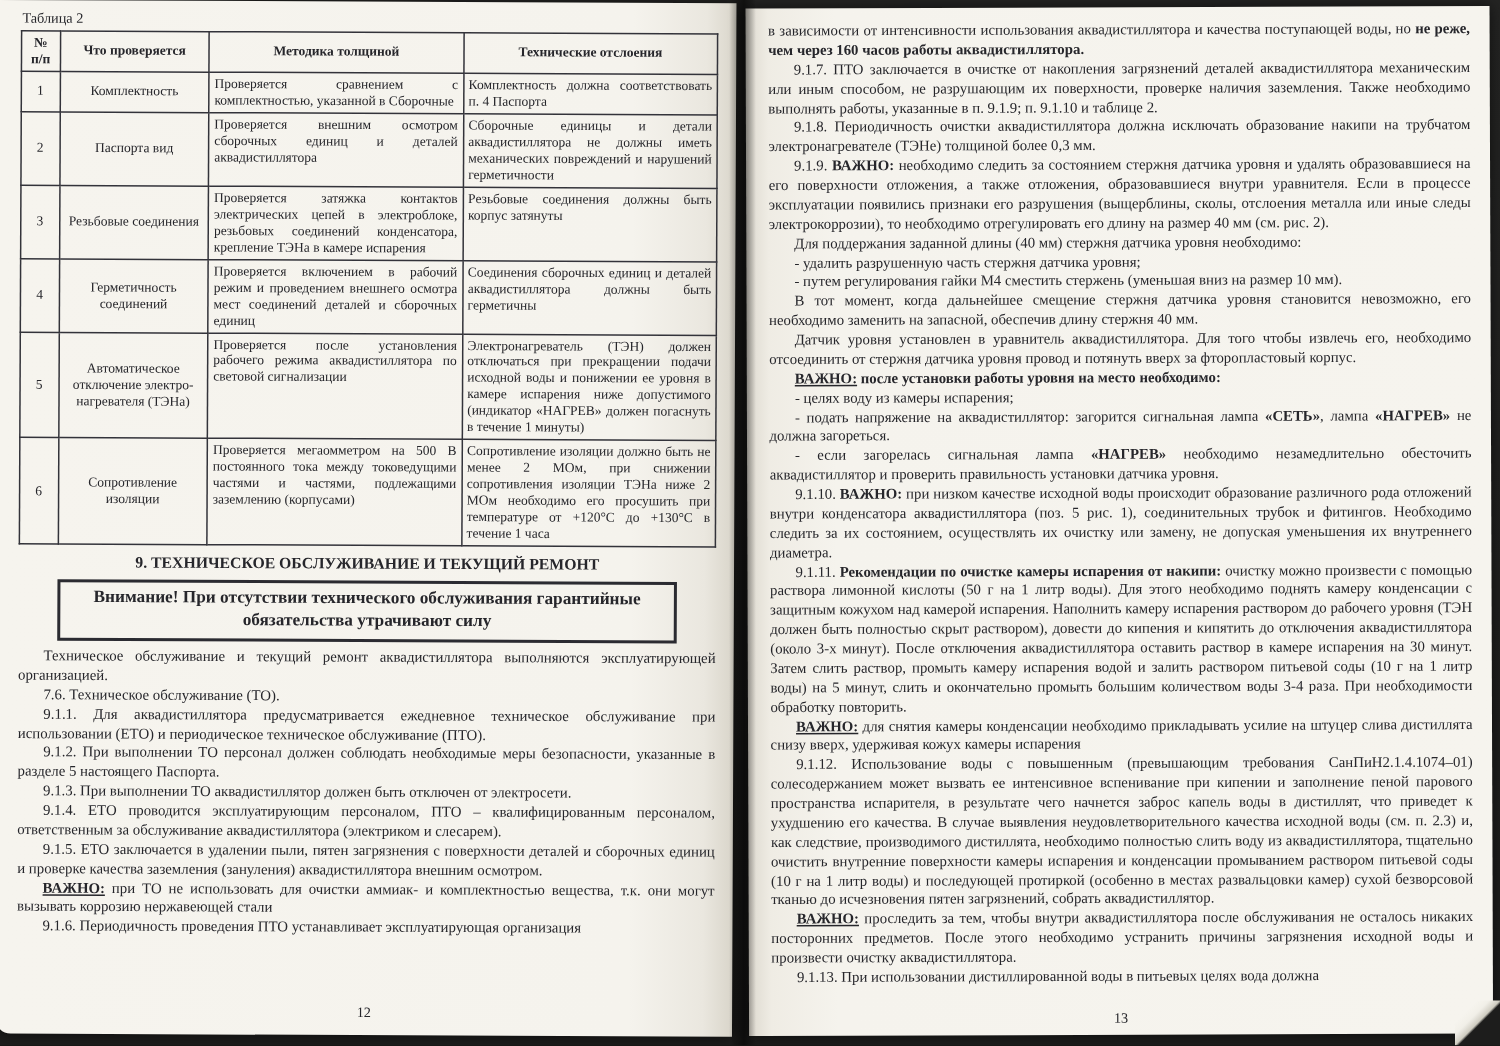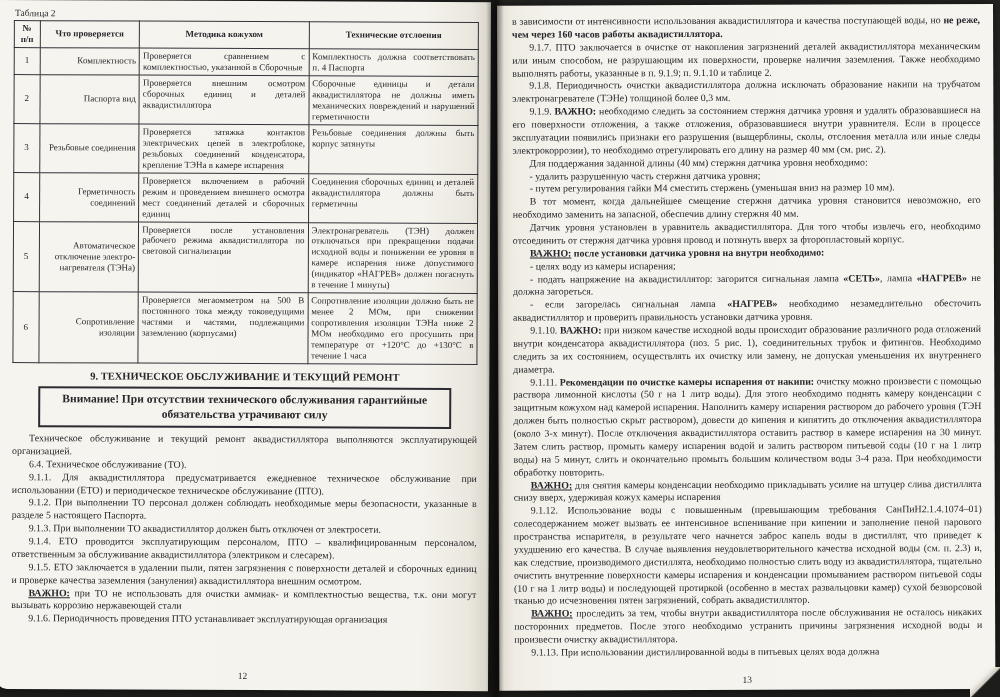--- a/index.html
+++ b/index.html
@@ -36,21 +36,21 @@
     position:absolute; right:0; bottom:0; width:30px; height:30px; z-index:6;
     background:linear-gradient(315deg,#1d1d1c 0 46%,#cfccc1 50%,#f1efe8 62%,rgba(0,0,0,0) 75%);
     pointer-events:none;
   }
   
   .table-caption { font-size:9.5px; margin:0 0 2px 1px; }
   table.check-table { width:100%; border-collapse:collapse; font-size:9px; line-height:1.22; table-layout:fixed; }
   table.check-table th, table.check-table td { border:1px solid #33333a; padding:2px 3px; }
   table.check-table th { font-weight:bold; text-align:center; vertical-align:middle; font-size:9px; }
   td.c-num { text-align:center; vertical-align:middle; }
-  td.c-what { text-align:right; vertical-align:middle; }
+  td.c-what { text-align:center; vertical-align:middle; }
   td.c-method, td.c-req { text-align:justify; vertical-align:top; }
   .section-title { text-align:center; font-weight:bold; font-size:10.5px; margin:7px 0 5px 0; }
   .warning-box {
     border:2px solid #2b2b31; margin:2px 26px 5px 26px; padding:3px 12px 4px 12px;
     text-align:center; font-weight:bold; font-size:11.5px; line-height:1.3;
   }
   
   .body-text { font-size:9.9px; line-height:1.3; }
   .body-text p.para { margin:0; text-align:justify; text-indent:17px; }
   .body-text p.para.noindent { text-indent:0; }
@@ -72,21 +72,21 @@
       <colgroup>
         <col style="width:5.5%">
           <col style="width:21.5%">
           <col style="width:36.5%">
           <col style="width:36.5%">
       </colgroup>
       <thead>
         <tr>
           <th>№ п/п</th>
           <th>Что проверяется</th>
-          <th>Методика кожухом</th>
+          <th>Методика толщиной</th>
           <th>Технические отслоения</th>
         </tr>
       </thead>
       <tbody>
         <tr>
           <td class="c-num">1</td>
           <td class="c-what">Комплектность</td>
           <td class="c-method">Проверяется сравнением с комплектностью, указанной в Сборочные</td>
           <td class="c-req">Комплектность должна соответствовать п. 4 Паспорта</td>
         </tr>
@@ -122,21 +122,21 @@
         </tr>
       </tbody>
     </table>
 
     <h2 class="section-title">9. ТЕХНИЧЕСКОЕ ОБСЛУЖИВАНИЕ И ТЕКУЩИЙ РЕМОНТ</h2>
 
     <div class="warning-box">Внимание! При отсутствии технического обслуживания гарантийные обязательства утрачивают силу</div>
 
     <div class="body-text">
         <p class="para"><span>Техническое обслуживание и текущий ремонт аквадистиллятора выполняются эксплуатирующей организацией.</span></p>
-        <p class="para"><span>6.4. Техническое обслуживание (ТО).</span></p>
+        <p class="para"><span>7.6. Техническое обслуживание (ТО).</span></p>
         <p class="para"><span>9.1.1. Для аквадистиллятора предусматривается ежедневное техническое обслуживание при использовании (ЕТО) и периодическое техническое обслуживание (ПТО).</span></p>
         <p class="para"><span>9.1.2. При выполнении ТО персонал должен соблюдать необходимые меры безопасности, указанные в разделе 5 настоящего Паспорта.</span></p>
         <p class="para"><span>9.1.3. При выполнении ТО аквадистиллятор должен быть отключен от электросети.</span></p>
         <p class="para"><span>9.1.4. ЕТО проводится эксплуатирующим персоналом, ПТО – квалифицированным персоналом, ответственным за обслуживание аквадистиллятора (электриком и слесарем).</span></p>
         <p class="para"><span>9.1.5. ЕТО заключается в удалении пыли, пятен загрязнения с поверхности деталей и сборочных единиц и проверке качества заземления (зануления) аквадистиллятора внешним осмотром.</span></p>
         <p class="para"><span class="b u">ВАЖНО:</span><span> при ТО не использовать для очистки аммиак- и комплектностью вещества, т.к. они могут вызывать коррозию нержавеющей стали</span></p>
         <p class="para"><span>9.1.6. Периодичность проведения ПТО устанавливает эксплуатирующая организация</span></p>
       </div>
 
     <div class="pagenum">12</div>
@@ -146,21 +146,21 @@
     <div class="body-text">
         <p class="para noindent"><span>в зависимости от интенсивности использования аквадистиллятора и качества поступающей воды, но </span><span class="b">не реже, чем через 160 часов работы аквадистиллятора.</span></p>
         <p class="para"><span>9.1.7. ПТО заключается в очистке от накопления загрязнений деталей аквадистиллятора механическим или иным способом, не разрушающим их поверхности, проверке наличия заземления. Также необходимо выполнять работы, указанные в п. 9.1.9; п. 9.1.10 и таблице 2.</span></p>
         <p class="para"><span>9.1.8. Периодичность очистки аквадистиллятора должна исключать образование накипи на трубчатом электронагревателе (ТЭНе) толщиной более 0,3 мм.</span></p>
         <p class="para"><span>9.1.9. </span><span class="b">ВАЖНО:</span><span> необходимо следить за состоянием стержня датчика уровня и удалять образовавшиеся на его поверхности отложения, а также отложения, образовавшиеся внутри уравнителя. Если в процессе эксплуатации появились признаки его разрушения (выщерблины, сколы, отслоения металла или иные следы электрокоррозии), то необходимо отрегулировать его длину на размер 40 мм (см. рис. 2).</span></p>
         <p class="para"><span>Для поддержания заданной длины (40 мм) стержня датчика уровня необходимо:</span></p>
         <p class="para"><span>- удалить разрушенную часть стержня датчика уровня;</span></p>
         <p class="para"><span>- путем регулирования гайки М4 сместить стержень (уменьшая вниз на размер 10 мм).</span></p>
         <p class="para"><span>В тот момент, когда дальнейшее смещение стержня датчика уровня становится невозможно, его необходимо заменить на запасной, обеспечив длину стержня 40 мм.</span></p>
         <p class="para"><span>Датчик уровня установлен в уравнитель аквадистиллятора. Для того чтобы извлечь его, необходимо отсоединить от стержня датчика уровня провод и потянуть вверх за фторопластовый корпус.</span></p>
-        <p class="para"><span class="b u">ВАЖНО:</span><span class="b"> после установки датчика уровня на внутри необходимо:</span></p>
+        <p class="para"><span class="b u">ВАЖНО:</span><span class="b"> после установки работы уровня на место необходимо:</span></p>
         <p class="para"><span>- целях воду из камеры испарения;</span></p>
         <p class="para"><span>- подать напряжение на аквадистиллятор: загорится сигнальная лампа </span><span class="b">«СЕТЬ»</span><span>, лампа </span><span class="b">«НАГРЕВ»</span><span> не должна загореться.</span></p>
         <p class="para"><span>- если загорелась сигнальная лампа </span><span class="b">«НАГРЕВ»</span><span> необходимо незамедлительно обесточить аквадистиллятор и проверить правильность установки датчика уровня.</span></p>
         <p class="para"><span>9.1.10. </span><span class="b">ВАЖНО:</span><span> при низком качестве исходной воды происходит образование различного рода отложений внутри конденсатора аквадистиллятора (поз. 5 рис. 1), соединительных трубок и фитингов. Необходимо следить за их состоянием, осуществлять их очистку или замену, не допуская уменьшения их внутреннего диаметра.</span></p>
         <p class="para"><span>9.1.11. </span><span class="b">Рекомендации по очистке камеры испарения от накипи:</span><span> очистку можно произвести с помощью раствора лимонной кислоты (50 г на 1 литр воды). Для этого необходимо поднять камеру конденсации с защитным кожухом над камерой испарения. Наполнить камеру испарения раствором до рабочего уровня (ТЭН должен быть полностью скрыт раствором), довести до кипения и кипятить до отключения аквадистиллятора (около 3-х минут). После отключения аквадистиллятора оставить раствор в камере испарения на 30 минут. Затем слить раствор, промыть камеру испарения водой и залить раствором питьевой соды (10 г на 1 литр воды) на 5 минут, слить и окончательно промыть большим количеством воды 3-4 раза. При необходимости обработку повторить.</span></p>
         <p class="para"><span class="b u">ВАЖНО:</span><span> для снятия камеры конденсации необходимо прикладывать усилие на штуцер слива дистиллята снизу вверх, удерживая кожух камеры испарения</span></p>
         <p class="para"><span>9.1.12. Использование воды с повышенным (превышающим требования СанПиН2.1.4.1074–01) солесодержанием может вызвать ее интенсивное вспенивание при кипении и заполнение пеной парового пространства испарителя, в результате чего начнется заброс капель воды в дистиллят, что приведет к ухудшению его качества. В случае выявления неудовлетворительного качества исходной воды (см. п. 2.3) и, как следствие, производимого дистиллята, необходимо полностью слить воду из аквадистиллятора, тщательно очистить внутренние поверхности камеры испарения и конденсации промыванием раствором питьевой соды (10 г на 1 литр воды) и последующей протиркой (особенно в местах развальцовки камер) сухой безворсовой тканью до исчезновения пятен загрязнений, собрать аквадистиллятор.</span></p>
         <p class="para"><span class="b u">ВАЖНО:</span><span> проследить за тем, чтобы внутри аквадистиллятора после обслуживания не осталось никаких посторонних предметов. После этого необходимо устранить причины загрязнения исходной воды и произвести очистку аквадистиллятора.</span></p>
         <p class="para"><span>9.1.13. При использовании дистиллированной воды в питьевых целях вода должна</span></p>
       </div>

